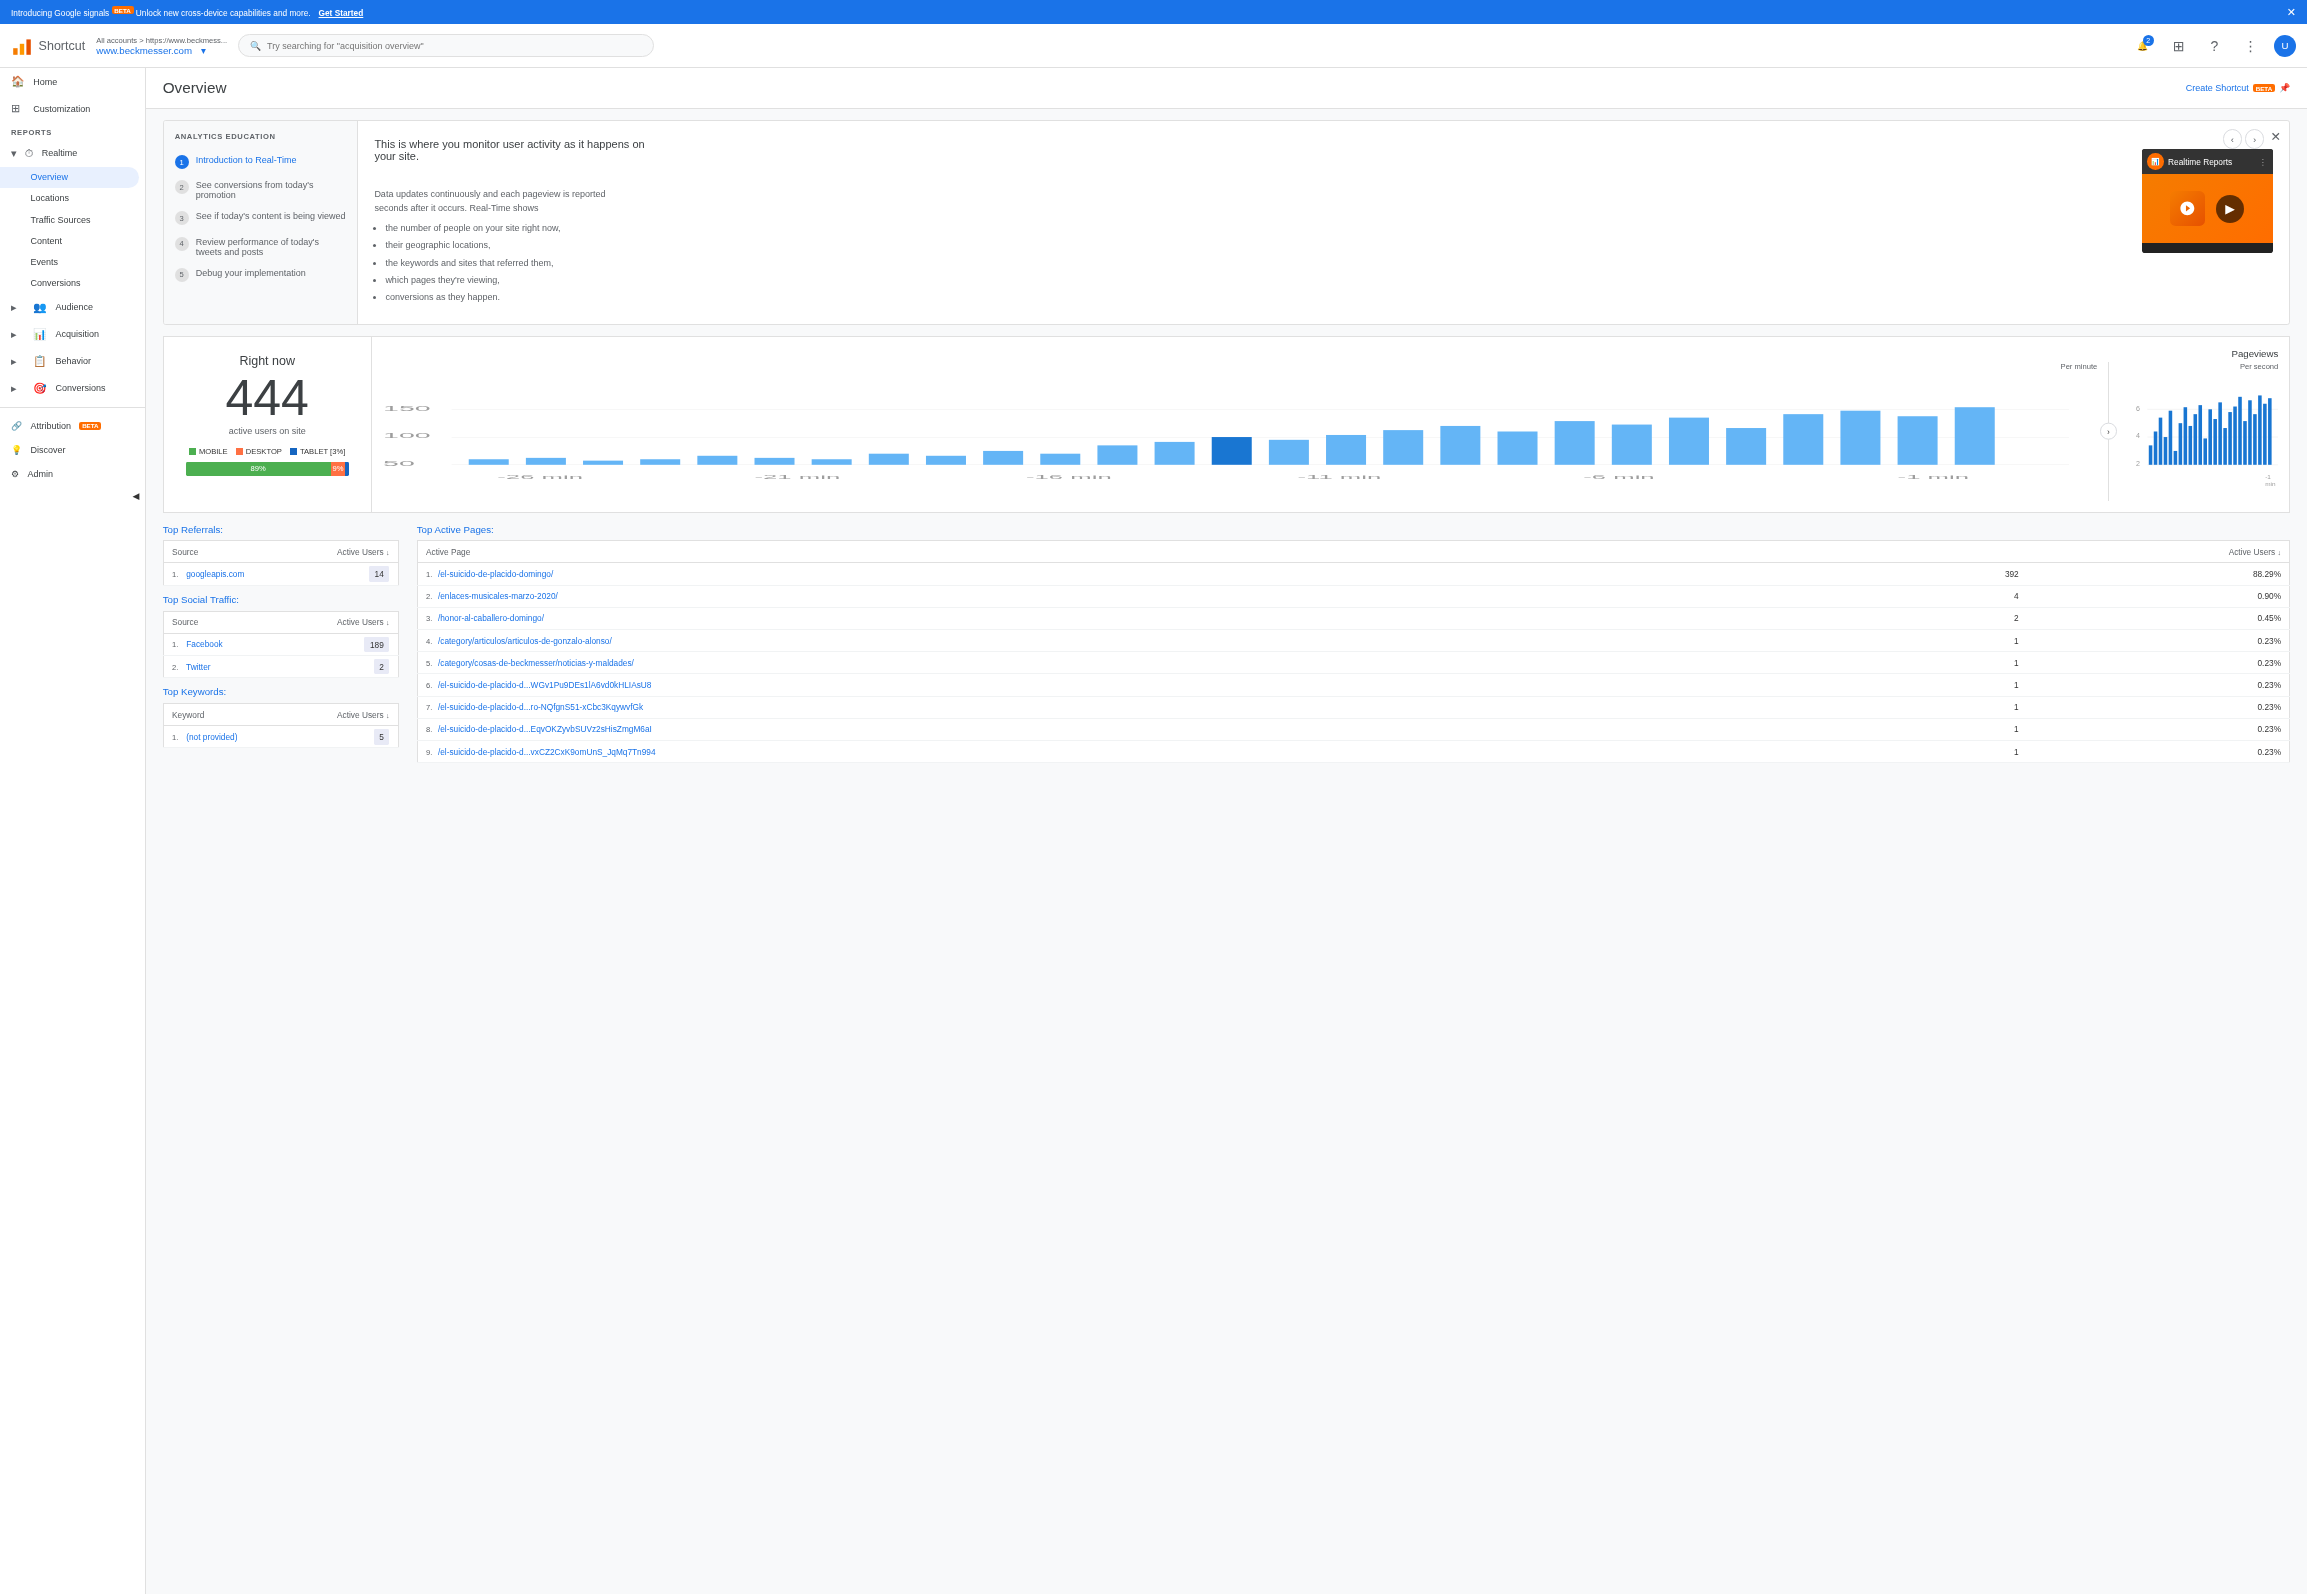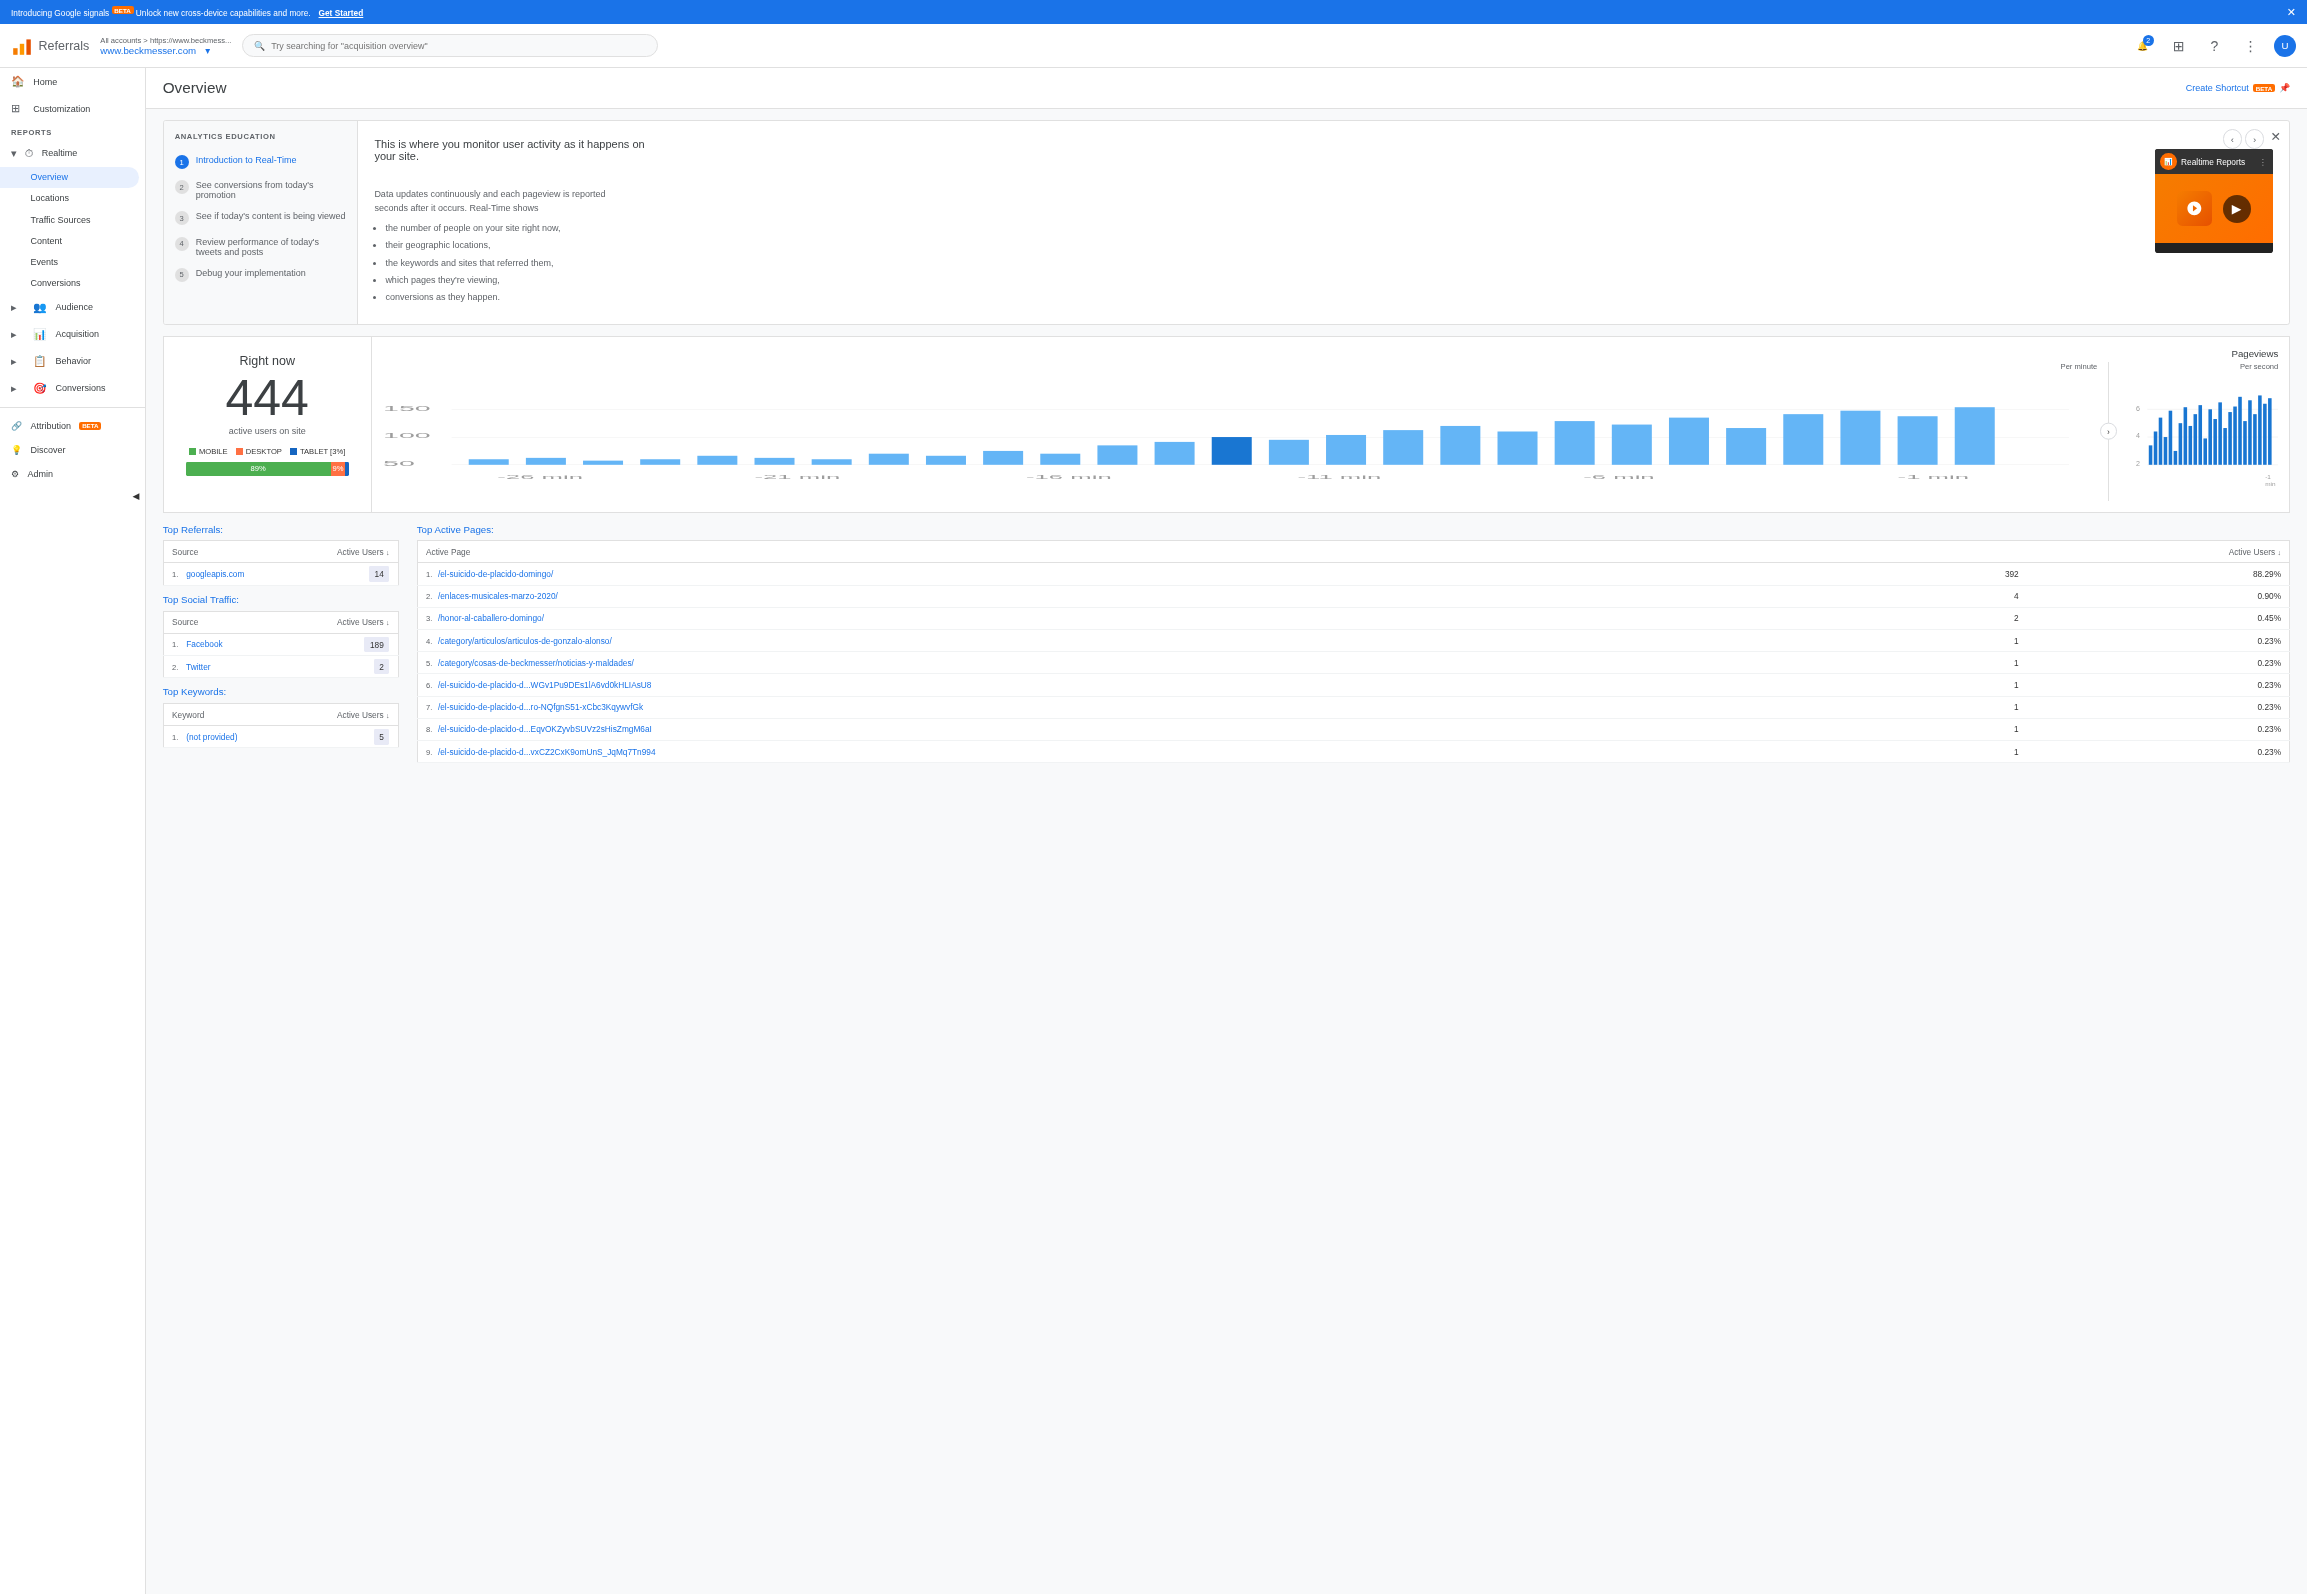--- a/index.html
+++ b/index.html
@@ -328,21 +328,21 @@
     .edu-description ul {
       margin: 5.6px 0 0 11px;
     }
     .edu-description ul li {
       margin-bottom: 2.8px;
     }
     .edu-video {
       position: absolute;
       right: 16.7px;
       top: 28px;
-      width: 118px;
+      width: 131px;
       height: 104px;
       background: #222;
       border-radius: 2.8px;
       overflow: hidden;
     }
     .edu-video-header {
       background: #333;
       padding: 4.2px 5.6px;
       display: flex;
       align-items: center;
@@ -593,21 +593,21 @@
   <span class="close-btn">✕</span>
 </div>
 
 <div class="header">
   <div class="logo-area">
     <svg class="analytics-icon" viewBox="0 0 40 40">
       <rect x="4" y="24" width="8" height="12" fill="#f57c00"></rect>
       <rect x="16" y="16" width="8" height="20" fill="#ff9800"></rect>
       <rect x="28" y="8" width="8" height="28" fill="#e65100"></rect>
     </svg>
-    <span class="logo-text">Referrals</span>
+    <span class="logo-text">Shortcut</span>
   </div>
   <div class="account-selector">
     <span class="all-accounts">All accounts &gt; https://www.beckmess...</span>
     <span class="site-name">
       <span>www.beckmesser.com</span>
       <span>▾</span>
     </span>
   </div>
   <div class="search-bar">
     <span>🔍</span>

